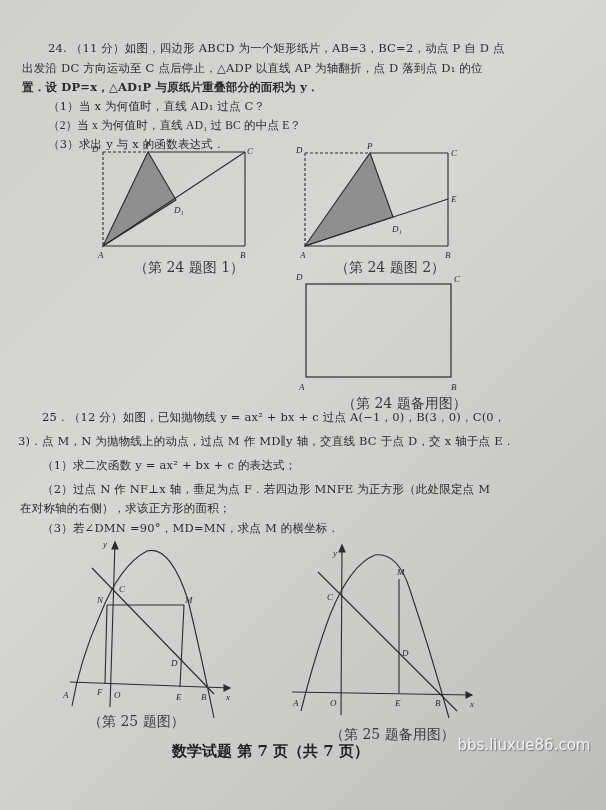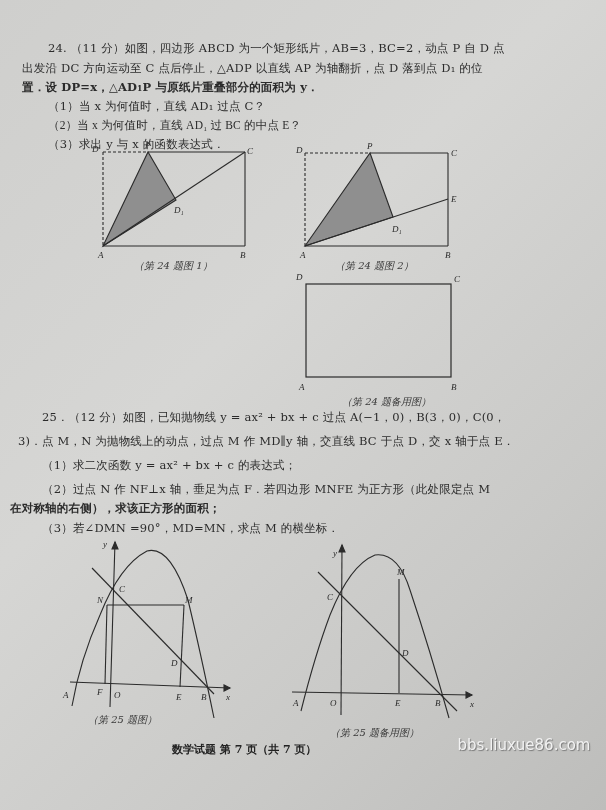--- a/index.html
+++ b/index.html
@@ -6,24 +6,24 @@
   body {
     width:606px; height:810px; position:relative; overflow:hidden;
     background: linear-gradient(135deg, #cfcfcd 0%, #d6d6d4 40%, #c9c9c7 75%, #bdbdbb 100%);
     font-family: "DejaVu Serif", "Liberation Serif", serif;
     color:#2a2a2a;
   }
   .line {
     position:absolute; white-space:nowrap; font-size:11.5px; letter-spacing:0.2px;
     color:#2b2b2b;
   }
-  .caption { position:absolute; font-size:10px; color:#3a3a3a; white-space:nowrap;font-style:italic; }
+  .caption { position:absolute; font-size:14px; color:#3a3a3a; white-space:nowrap; }
   .lbl { font-family:"Liberation Serif", serif; font-style:italic; font-size:9px; fill:#2b2b2b; }
   svg { position:absolute; left:0; top:0; }
-  .footer { position:absolute; left:172px; top:742px; font-size:11px; font-weight:bold; color:#222; white-space:nowrap; }
+  .footer { position:absolute; left:172px; top:742px; font-size:15px; font-weight:bold; color:#222; white-space:nowrap; }
   .wm { position:absolute; left:444px; top:738px; width:160px; text-align:center; }
   .wm-cn { font-family:"DejaVu Sans", sans-serif; font-weight:bold; font-size:34px; color:#f4f4f4; letter-spacing:1px;
            text-shadow: 1px 1px 0 #888, 2px 2px 2px #666; line-height:40px; }
   .wm-url { font-family:"DejaVu Sans", sans-serif; font-size:15px; color:#f2f2f2; text-shadow:1px 1px 1px #777; margin-top:-2px; }
 </style>
 </head>
 <body>
 
 <div class="line" style="left:48px;top:41px;">24. （11 分）如图，四边形 ABCD 为一个矩形纸片，AB=3，BC=2，动点 P 自 D 点</div>
 <div class="line" style="left:22px;top:61px;">出发沿 DC 方向运动至 C 点后停止，△ADP 以直线 AP 为轴翻折，点 D 落到点 D₁ 的位</div>
@@ -122,21 +122,21 @@
 </svg>
 
 <div class="caption" style="left:134px;top:259px;">（第 24 题图 1）</div>
 <div class="caption" style="left:335px;top:259px;">（第 24 题图 2）</div>
 <div class="caption" style="left:342px;top:395px;">（第 24 题备用图）</div>
 
 <div class="line" style="left:42px;top:410px;">25．（12 分）如图，已知抛物线 y = ax² + bx + c 过点 A(−1，0)，B(3，0)，C(0，</div>
 <div class="line" style="left:18px;top:434px;">3)．点 M，N 为抛物线上的动点，过点 M 作 MD∥y 轴，交直线 BC 于点 D，交 x 轴于点 E．</div>
 <div class="line" style="left:42px;top:458px;">（1）求二次函数 y = ax² + bx + c 的表达式；</div>
 <div class="line" style="left:42px;top:482px;">（2）过点 N 作 NF⊥x 轴，垂足为点 F．若四边形 MNFE 为正方形（此处限定点 M</div>
-<div class="line" style="left:10px;top:501px;font-weight:bold;">在对称轴的右侧），求该正方形的面积；</div>
+<div class="line" style="left:20px;top:501px;">在对称轴的右侧），求该正方形的面积；</div>
 <div class="line" style="left:42px;top:521px;">（3）若∠DMN =90°，MD=MN，求点 M 的横坐标．</div>
 
 <div class="caption" style="left:88px;top:713px;">（第 25 题图）</div>
 <div class="caption" style="left:330px;top:726px;">（第 25 题备用图）</div>
 
 <div class="footer">数学试题 第 7 页（共 7 页）</div>
 
 <div class="wm">
   <div class="wm-url">bbs.liuxue86.com</div>
 </div>

